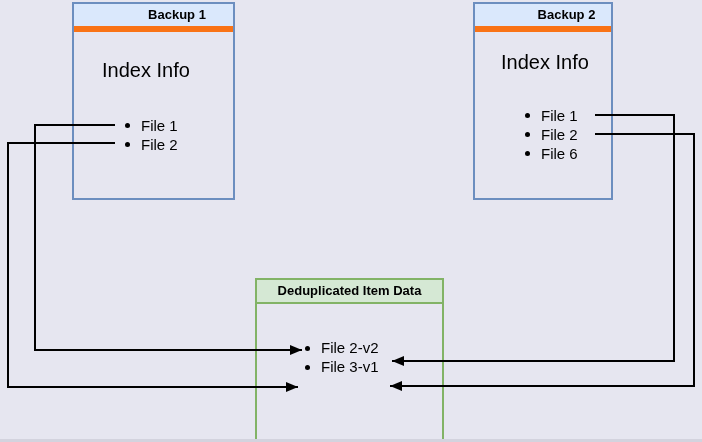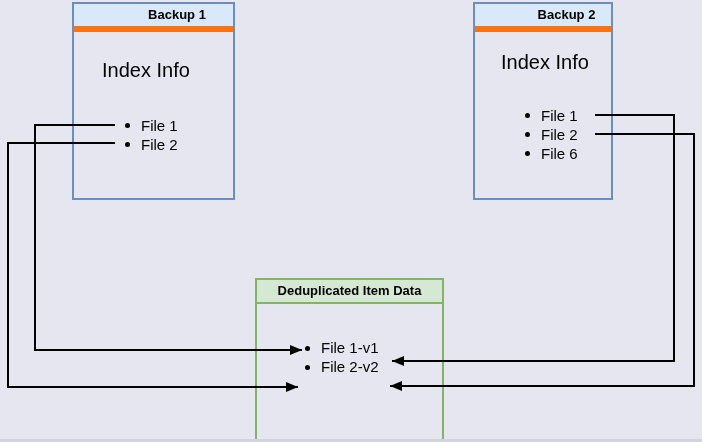--- a/index.html
+++ b/index.html
@@ -57,22 +57,22 @@
   <ul class="filelist" style="left:522px;top:106px;">
     <li>File 1</li>
     <li>File 2</li>
     <li>File 6</li>
   </ul>
 
   <div class="box green" style="left:255px;top:278px;width:189px;height:168px;">
     <div class="box-header">Deduplicated Item Data</div>
   </div>
   <ul class="filelist tight" style="left:302px;top:339px;">
-    <li>File 1-v1</li>
     <li>File 2-v2</li>
+    <li>File 3-v1</li>
   </ul>
 
   <svg class="arrows" width="702" height="442" viewBox="0 0 702 442">
     <defs>
       <marker id="ah" markerUnits="userSpaceOnUse" markerWidth="14" markerHeight="12" refX="12" refY="5" orient="auto">
         <path class="arrowhead" d="M0,0 L12,5 L0,10 Z"></path>
       </marker>
     </defs>
     <path class="conn" d="M115,125 L35,125 L35,350 L302,350" marker-end="url(#ah)"></path>
     <path class="conn" d="M115,143 L8,143 L8,387 L298,387" marker-end="url(#ah)"></path>

